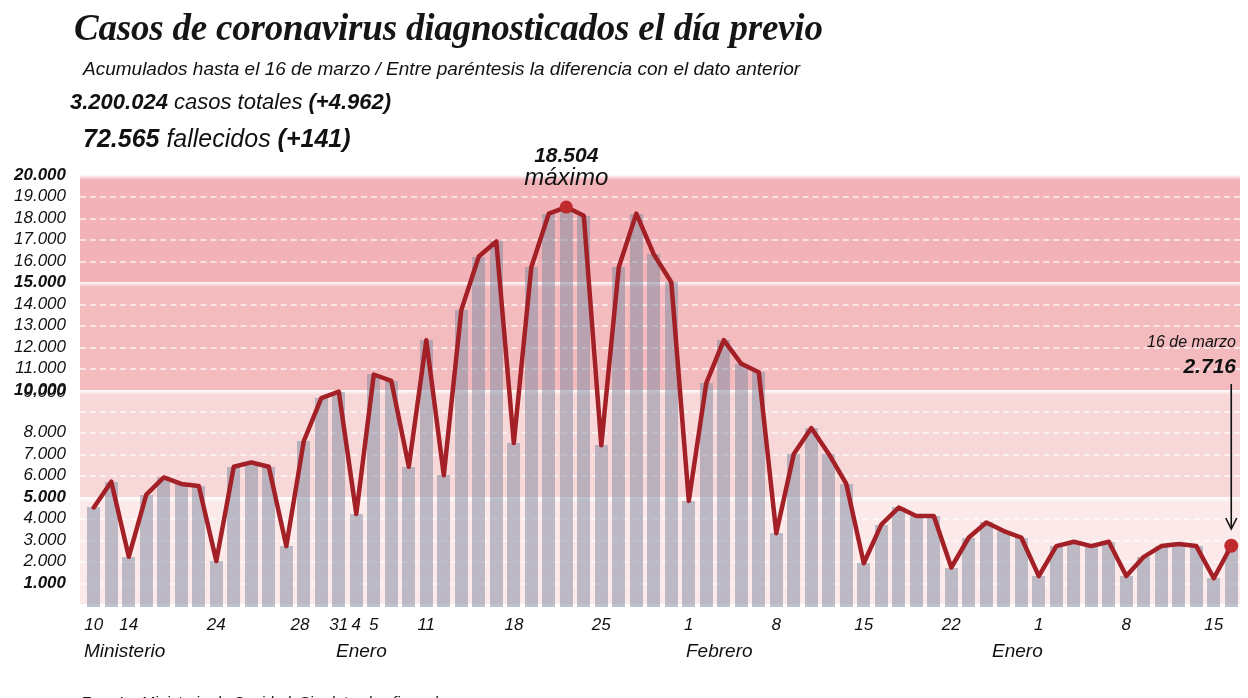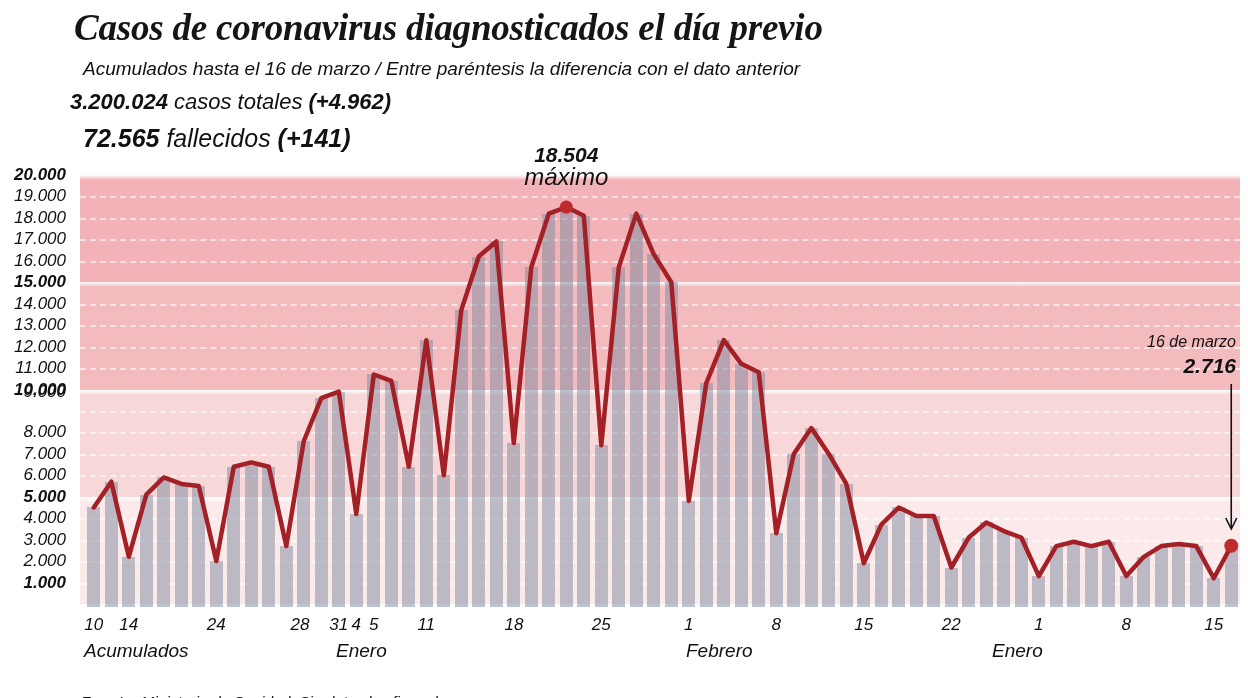--- a/index.html
+++ b/index.html
@@ -172,21 +172,21 @@
       <div class="xday" style="left: 426.25px;">11</div>
       <div class="xday" style="left: 494px; margin-left: 20px;">18</div>
       <div class="xday" style="left: 601.25px;">25</div>
       <div class="xday" style="left: 688.75px;">1</div>
       <div class="xday" style="left: 776.25px;">8</div>
       <div class="xday" style="left: 863.75px;">15</div>
       <div class="xday" style="left: 951.25px;">22</div>
       <div class="xday" style="left: 1038.75px;">1</div>
       <div class="xday" style="left: 1126.25px;">8</div>
       <div class="xday" style="left: 1213.75px;">15</div>
-      <div class="xmonth" style="left: 84px;">Acumulados</div>
+      <div class="xmonth" style="left: 84px;">Ministerio</div>
       <div class="xmonth" style="left: 336px;">Enero</div>
       <div class="xmonth" style="left: 686px;">Febrero</div>
       <div class="xmonth" style="left: 992px;">Enero</div>
     </div>
 </div>
 
 <svg id="line-overlay" width="1248" height="698">
     <polyline points="93.8,507.5 111.3,481.7 128.8,556.8 146.3,494.6 163.8,477.4 181.3,483.9 198.8,486.0 216.3,561.1 233.8,466.7 251.3,462.4 268.8,466.7 286.3,546.1 303.8,441.0 321.3,398.1 338.8,391.6 356.3,513.9 373.8,374.5 391.3,380.9 408.8,466.7 426.3,340.2 443.8,475.3 461.3,310.1 478.8,256.5 496.3,241.5 513.8,443.1 531.3,267.2 548.8,213.6 566.3,207.1 583.8,215.8 601.3,445.3 618.8,267.2 636.3,213.6 653.8,254.4 671.3,282.3 688.8,501.0 706.3,383.1 723.8,340.2 741.3,363.8 758.8,372.3 776.3,533.2 793.8,453.9 811.3,428.1 828.8,453.9 846.3,483.9 863.8,563.2 881.3,524.6 898.8,507.5 916.3,516.1 933.8,516.1 951.3,567.5 968.8,537.5 986.3,522.5 1003.8,531.1 1021.3,537.5 1038.8,576.1 1056.3,546.1 1073.8,541.8 1091.3,546.1 1108.8,541.8 1126.3,576.1 1143.8,556.8 1161.3,546.1 1178.8,543.9 1196.3,546.1 1213.8,578.3 1231.3,545.7" fill="none" stroke="#a32126" stroke-width="4.5" stroke-linejoin="round" stroke-linecap="round"></polyline>
     <circle cx="566.25" cy="207.0892" r="6.5" fill="#bf2a2d"></circle>
     <circle cx="1231.25" cy="545.7418" r="7" fill="#bf2a2d"></circle>

